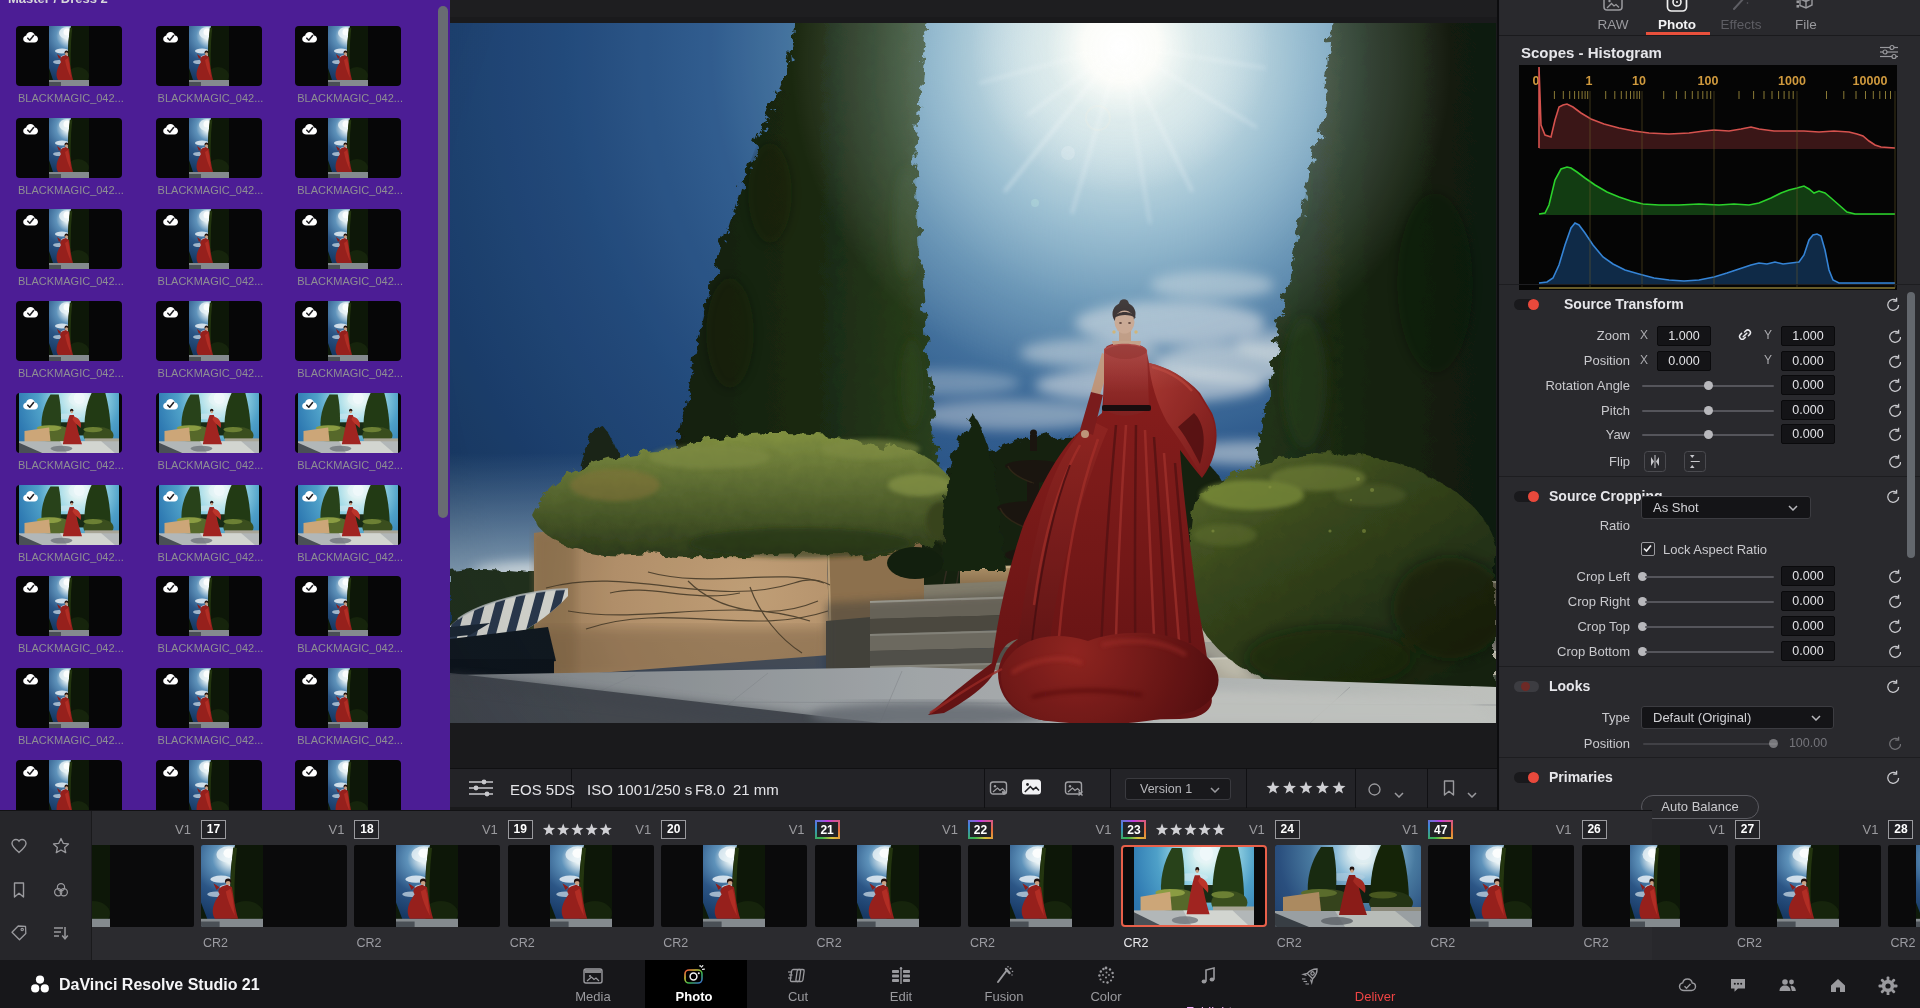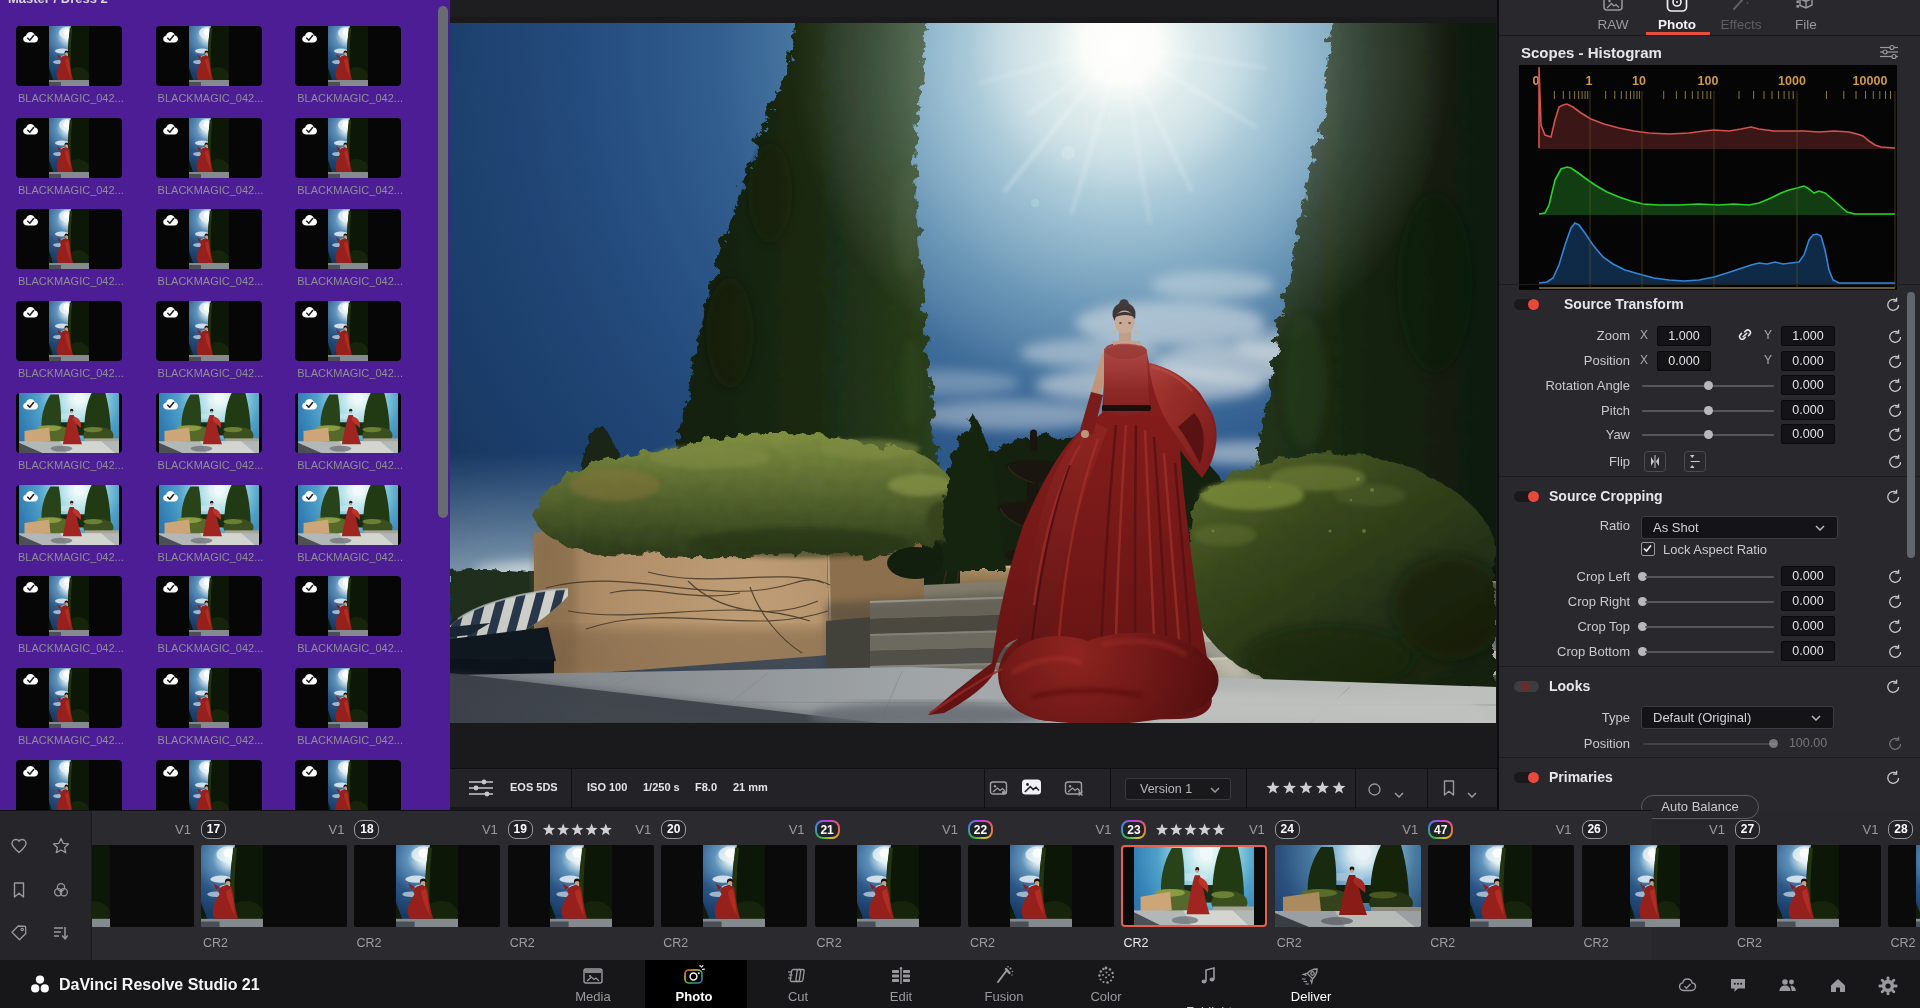--- a/index.html
+++ b/index.html
@@ -1,32 +1,32 @@
 <!DOCTYPE html>
 <html><head><meta charset="utf-8"><style>
 *{margin:0;padding:0;box-sizing:border-box}
 html,body{width:1920px;height:1008px;overflow:hidden;background:#28282c;font-family:"Liberation Sans",sans-serif}
 .abs{position:absolute}
 #stage{position:relative;width:1920px;height:1008px}
 .fn{color:#8e8e93;font-size:11px;white-space:nowrap}
 .thumb{position:absolute;width:106px;height:60px;background:#060607;border-radius:4px;overflow:hidden}
 .vlab{color:#9a9a9e;font-size:13px}
-.nbox{position:absolute;width:25px;height:19px;border-radius:8px;border:1.5px solid #9a9a9e;color:#fff;font-size:12px;font-weight:bold;text-align:center;line-height:16px;background:#222226}
+.nbox{position:absolute;width:25px;height:19px;border-radius:0;border:1.5px solid #9a9a9e;color:#fff;font-size:12px;font-weight:bold;text-align:center;line-height:16px;background:#222226}
 .rb{border:2px solid transparent;background:linear-gradient(#222226,#222226) padding-box,conic-gradient(from 0deg,#c23ae0,#e8703a 95deg,#d8c03a 150deg,#3ab54a 215deg,#3a8ad8 285deg,#c23ae0) border-box}
 .cr2{color:#9c9ca2;font-size:12.5px}
 .frame{position:absolute;width:146px;height:82px;background:#0a0a0b;border-radius:2px;overflow:hidden}
 .sec{color:#e6e6ea;font-size:14px;font-weight:bold}
 .lbl{color:#c9c9cd;font-size:13px;text-align:right;position:absolute}
 .val{position:absolute;width:54px;height:20px;background:#141417;border:1px solid #0a0a0c;border-radius:2px;color:#e2e2e6;font-size:12.5px;text-align:center;line-height:18px}
 .track{position:absolute;height:2px;background:#55555b;border-radius:1px}
 .dot{position:absolute;width:9px;height:9px;border-radius:50%;background:#b8b8bc}
 .toggle{position:absolute;width:25px;height:11px;border-radius:6px;background:#3c3c41}
 .tknob{position:absolute;width:11px;height:11px;border-radius:50%;background:#e8493c;right:0;top:0}
 .drop{position:absolute;height:23px;background:#141417;border:1px solid #3c3c41;border-radius:3px;color:#d2d2d6;font-size:13px;line-height:21px;padding-left:11px}
-.metatxt{color:#e4e4e8;font-size:11px;font-weight:bold}
+.metatxt{color:#e4e4e8;font-size:15px;font-weight:normal}
 .navlbl{color:#9a9a9e;font-size:13px;text-align:center}
 </style></head><body>
 <div id="stage">
     <svg width="0" height="0" style="position:absolute">
 <defs>
 <radialGradient id="mskyP" gradientUnits="userSpaceOnUse" cx="20" cy="10" r="58">
  <stop offset="0" stop-color="#ffffff"></stop>
           <stop offset="0.07" stop-color="#e8f2f4"></stop>
  <stop offset="0.22" stop-color="#5e92ba"></stop>
           <stop offset="0.45" stop-color="#2c5686"></stop>
@@ -971,21 +971,21 @@
       <div class="abs" style="left:0;top:476px;width:423px;height:1px;background:#1d1d20"></div>
       <div class="toggle" style="left:15px;top:491px;background:#19191c">
         <div class="tknob"></div>
       </div>
       <div class="sec abs" style="left:50px;top:488px">Source Cropping</div>
       <div class="abs" style="left:385px;top:489px"><svg width="16" height="16" viewBox="0 0 16 16" style="">
           <path d="M12.5,3.6 A5.4,5.4 0 1 0 14.6,7.9" fill="none" stroke="#c8c8cc" stroke-width="1.3"></path>
           <path d="M12.6,0.8 L12.6,4.2 L9.2,4.2" fill="none" stroke="#c8c8cc" stroke-width="1.3"></path>
         </svg></div>
       <div class="lbl" style="left:0;top:518px;width:131px">Ratio</div>
-      <div class="drop" style="left:142px;top:516px;width:197px">As Shot<svg width="10" height="6" viewBox="0 0 10 6" style="position:absolute;right:12px;top:8px">
+      <div class="drop" style="left:142px;top:496px;width:170px">As Shot<svg width="10" height="6" viewBox="0 0 10 6" style="position:absolute;right:12px;top:8px">
           <path d="M1,1 L5.0,5 L9,1" fill="none" stroke="#b8b8bc" stroke-width="1.5"></path>
         </svg></div>
       <div class="abs" style="left:142px;top:542px;width:14px;height:14px;background:#222226;border:1.5px solid #9a9a9e;border-radius:2px">
         <svg width="11" height="11" viewBox="0 0 11 11" style="position:absolute;left:0px;top:0px">
           <path d="M2,5.5 L4.5,8 L9,2.5" stroke="#f0f0f2" stroke-width="1.6" fill="none"></path>
         </svg>
       </div>
       <div class="abs" style="left:164px;top:542px;color:#c9c9cd;font-size:13px">Lock Aspect Ratio</div>
       <div class="lbl" style="left:0;top:569px;width:131px">Crop Left</div>
       <div class="abs dot" style="left:139px;top:572px"></div>
@@ -1300,21 +1300,21 @@
             <path d="M11,1.5 C13.6,3.8 14.8,7.5 14.8,11.5 L7.2,11.5 C7.2,7.5 8.4,3.8 11,1.5 Z" fill="none" stroke="#9a9a9e" stroke-width="1.4"></path>
             <circle cx="11" cy="7.8" r="1.7" fill="none" stroke="#9a9a9e" stroke-width="1.2"></circle>
             <path d="M7.2,11.5 L5,15 L8.2,13.5 M14.8,11.5 L17,15 L13.8,13.5" fill="none" stroke="#9a9a9e" stroke-width="1.2"></path>
           </g>
           <g stroke="#9a9a9e" stroke-width="1.1">
             <line x1="2" y1="14" x2="5.5" y2="14"></line>
             <line x1="3.5" y1="16.5" x2="7" y2="16.5"></line>
             <line x1="5.5" y1="19" x2="9" y2="19"></line>
           </g>
         </svg></div>
-      <div class="navlbl abs" style="left:1266px;top:29px;width:90px;color:#ffffff">Deliver</div>
+      <div class="navlbl abs" style="left:1330px;top:29px;width:90px;color:#ef4444">Deliver</div>
       <div class="abs" style="left:1678px;top:16px;"><svg width="20" height="19" viewBox="0 0 20 19" style="">
           <path d="M6,14.5 C3.5,14.5 1.5,12.8 1.5,10.6 C1.5,8.7 2.9,7.2 4.7,6.9 C5.2,4.7 7.1,3 9.4,3 C11.8,3 13.8,4.7 14.2,7 C16.1,7.2 17.5,8.7 17.5,10.5 C17.5,12.7 15.7,14.5 13.5,14.5 Z" fill="none" stroke="#9a9a9e" stroke-width="1.4"></path>
           <path d="M6.5,10.3 L8.5,12.3 L12.5,8" stroke="#9a9a9e" stroke-width="1.4" fill="none"></path>
         </svg></div>
       <div class="abs" style="left:1728px;top:16px;"><svg width="20" height="19" viewBox="0 0 20 19" style="">
           <path d="M3,3 H17 V12.5 H10 L6.5,15.8 V12.5 H3 Z" fill="#9a9a9e"></path>
           <g fill="#17171a">
             <circle cx="6.8" cy="7.8" r="1"></circle>
             <circle cx="10" cy="7.8" r="1"></circle>
             <circle cx="13.2" cy="7.8" r="1"></circle>

